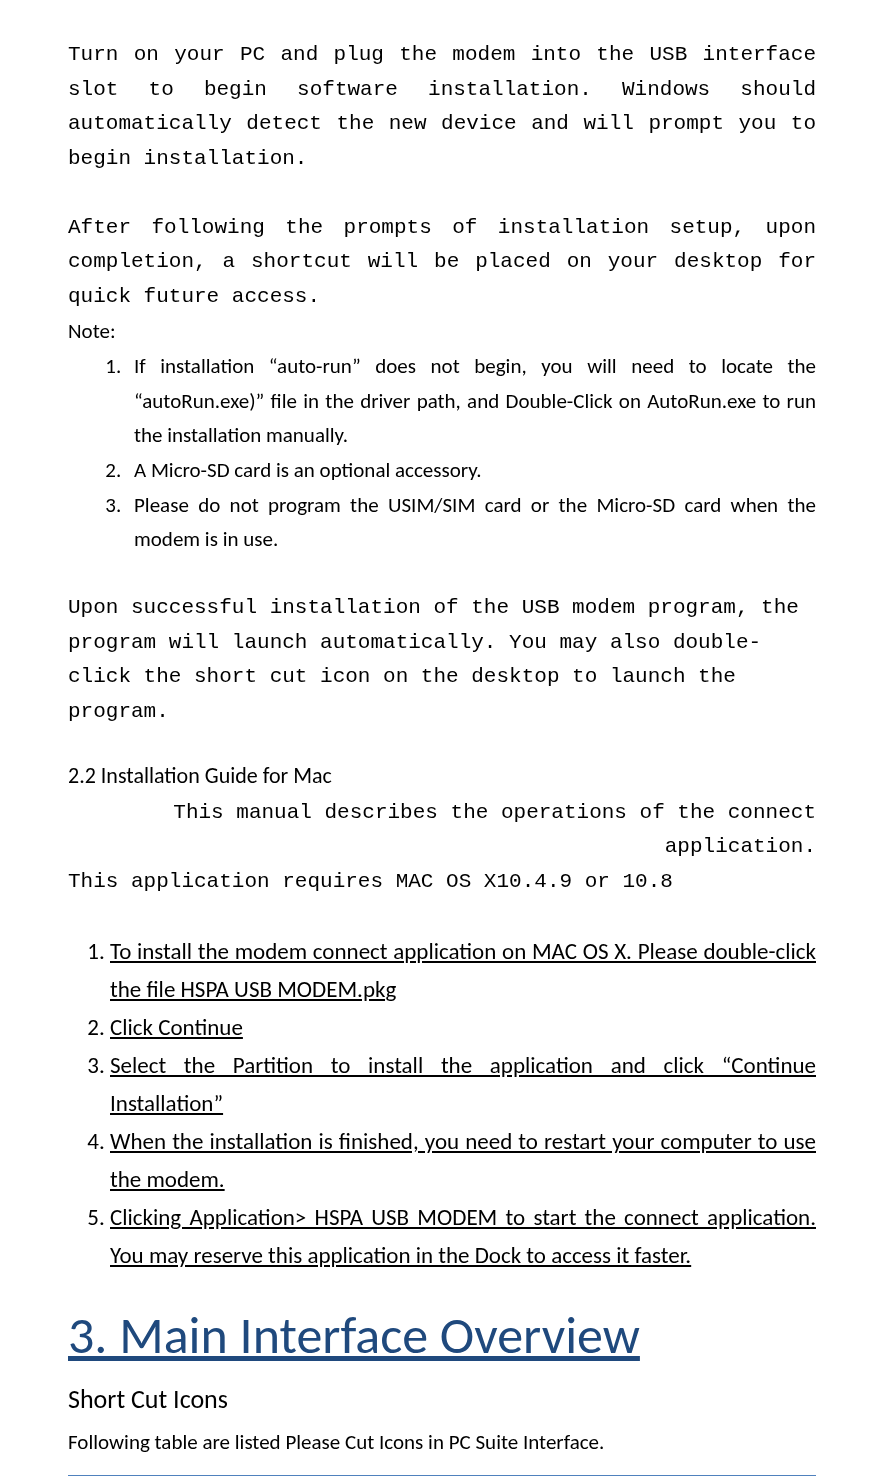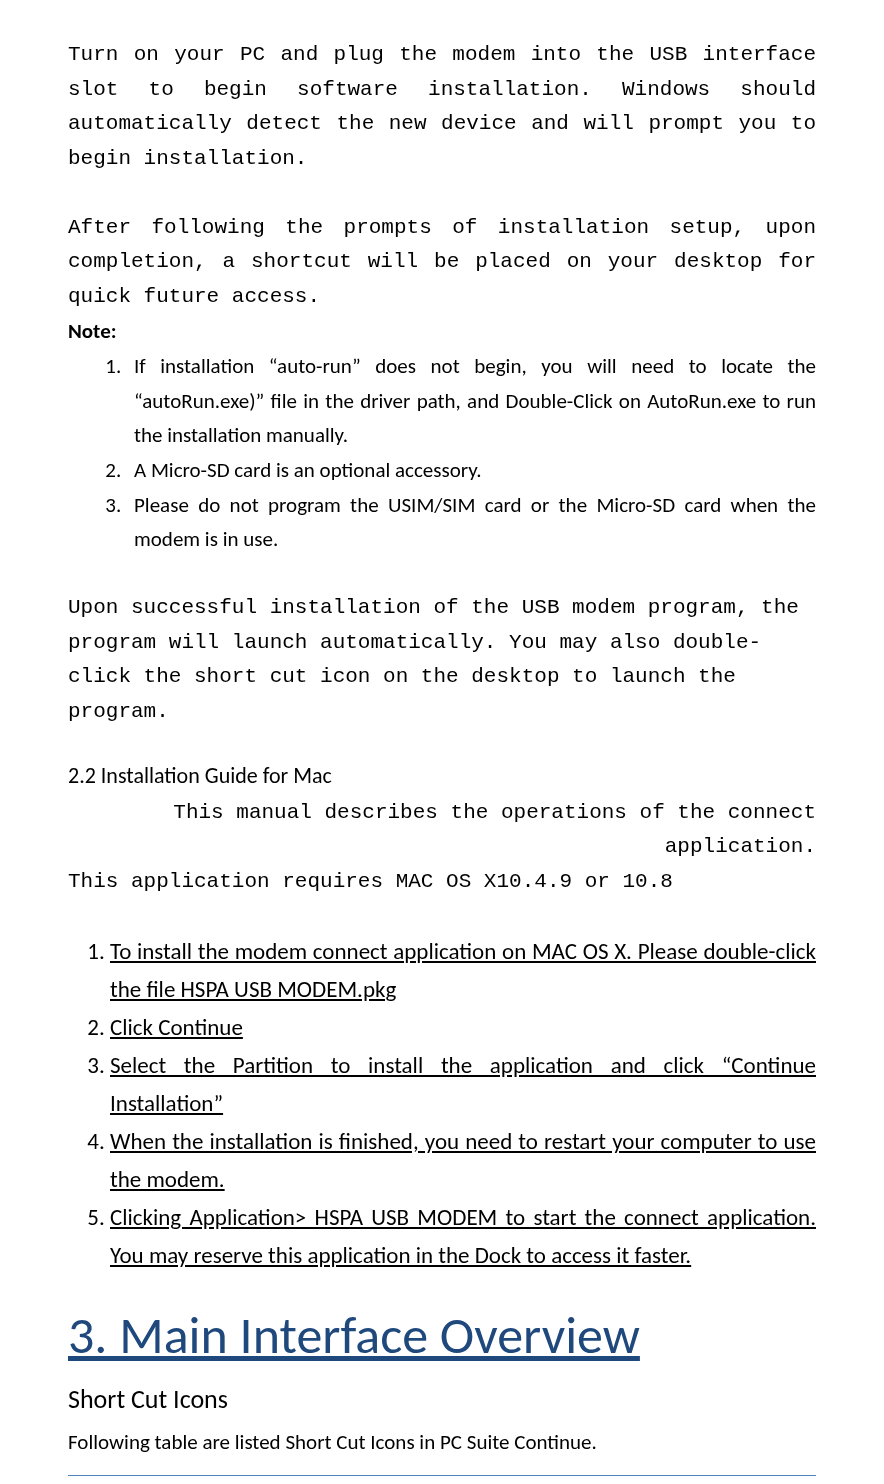--- a/index.html
+++ b/index.html
@@ -22,21 +22,20 @@
       text-align: justify;
       text-justify: inter-word;
       font-family: Liberation Mono, monospace;
     }
     .para-gap {
       height: 34px;
     }
     .note-label {
       font-size: 21px;
       line-height: 1.65;
-      font-weight: bold;
     }
     ol.notes-list {
       padding-left: 58px;
       font-size: 21px;
       line-height: 1.65;
       text-align: justify;
       text-justify: inter-word;
     }
     ol.notes-list li {
       padding-left: 8px;
@@ -137,21 +136,21 @@
   <li>Click Continue</li>
   <li>Select the Partition to install the application and click “Continue Installation”</li>
   <li>When the installation is finished, you need to restart your computer to use the modem.</li>
   <li>Clicking Application&gt; HSPA USB MODEM to start the connect application. You may reserve this application in the Dock to access it faster.</li>
 </ol>
 
 <div class="h1-heading">3. Main Interface Overview</div>
 
 <div class="h3-heading">Short Cut Icons</div>
 
-<div class="table-intro">Following table are listed Short Cut Icons in PC Suite Continue.</div>
+<div class="table-intro">Following table are listed Please Cut Icons in PC Suite Interface.</div>
 
 <table class="icon-table">
   <thead>
     <tr>
       <th>Interface Icons</th>
       <th>Provided Services</th>
     </tr>
   </thead>
 </table>
 

